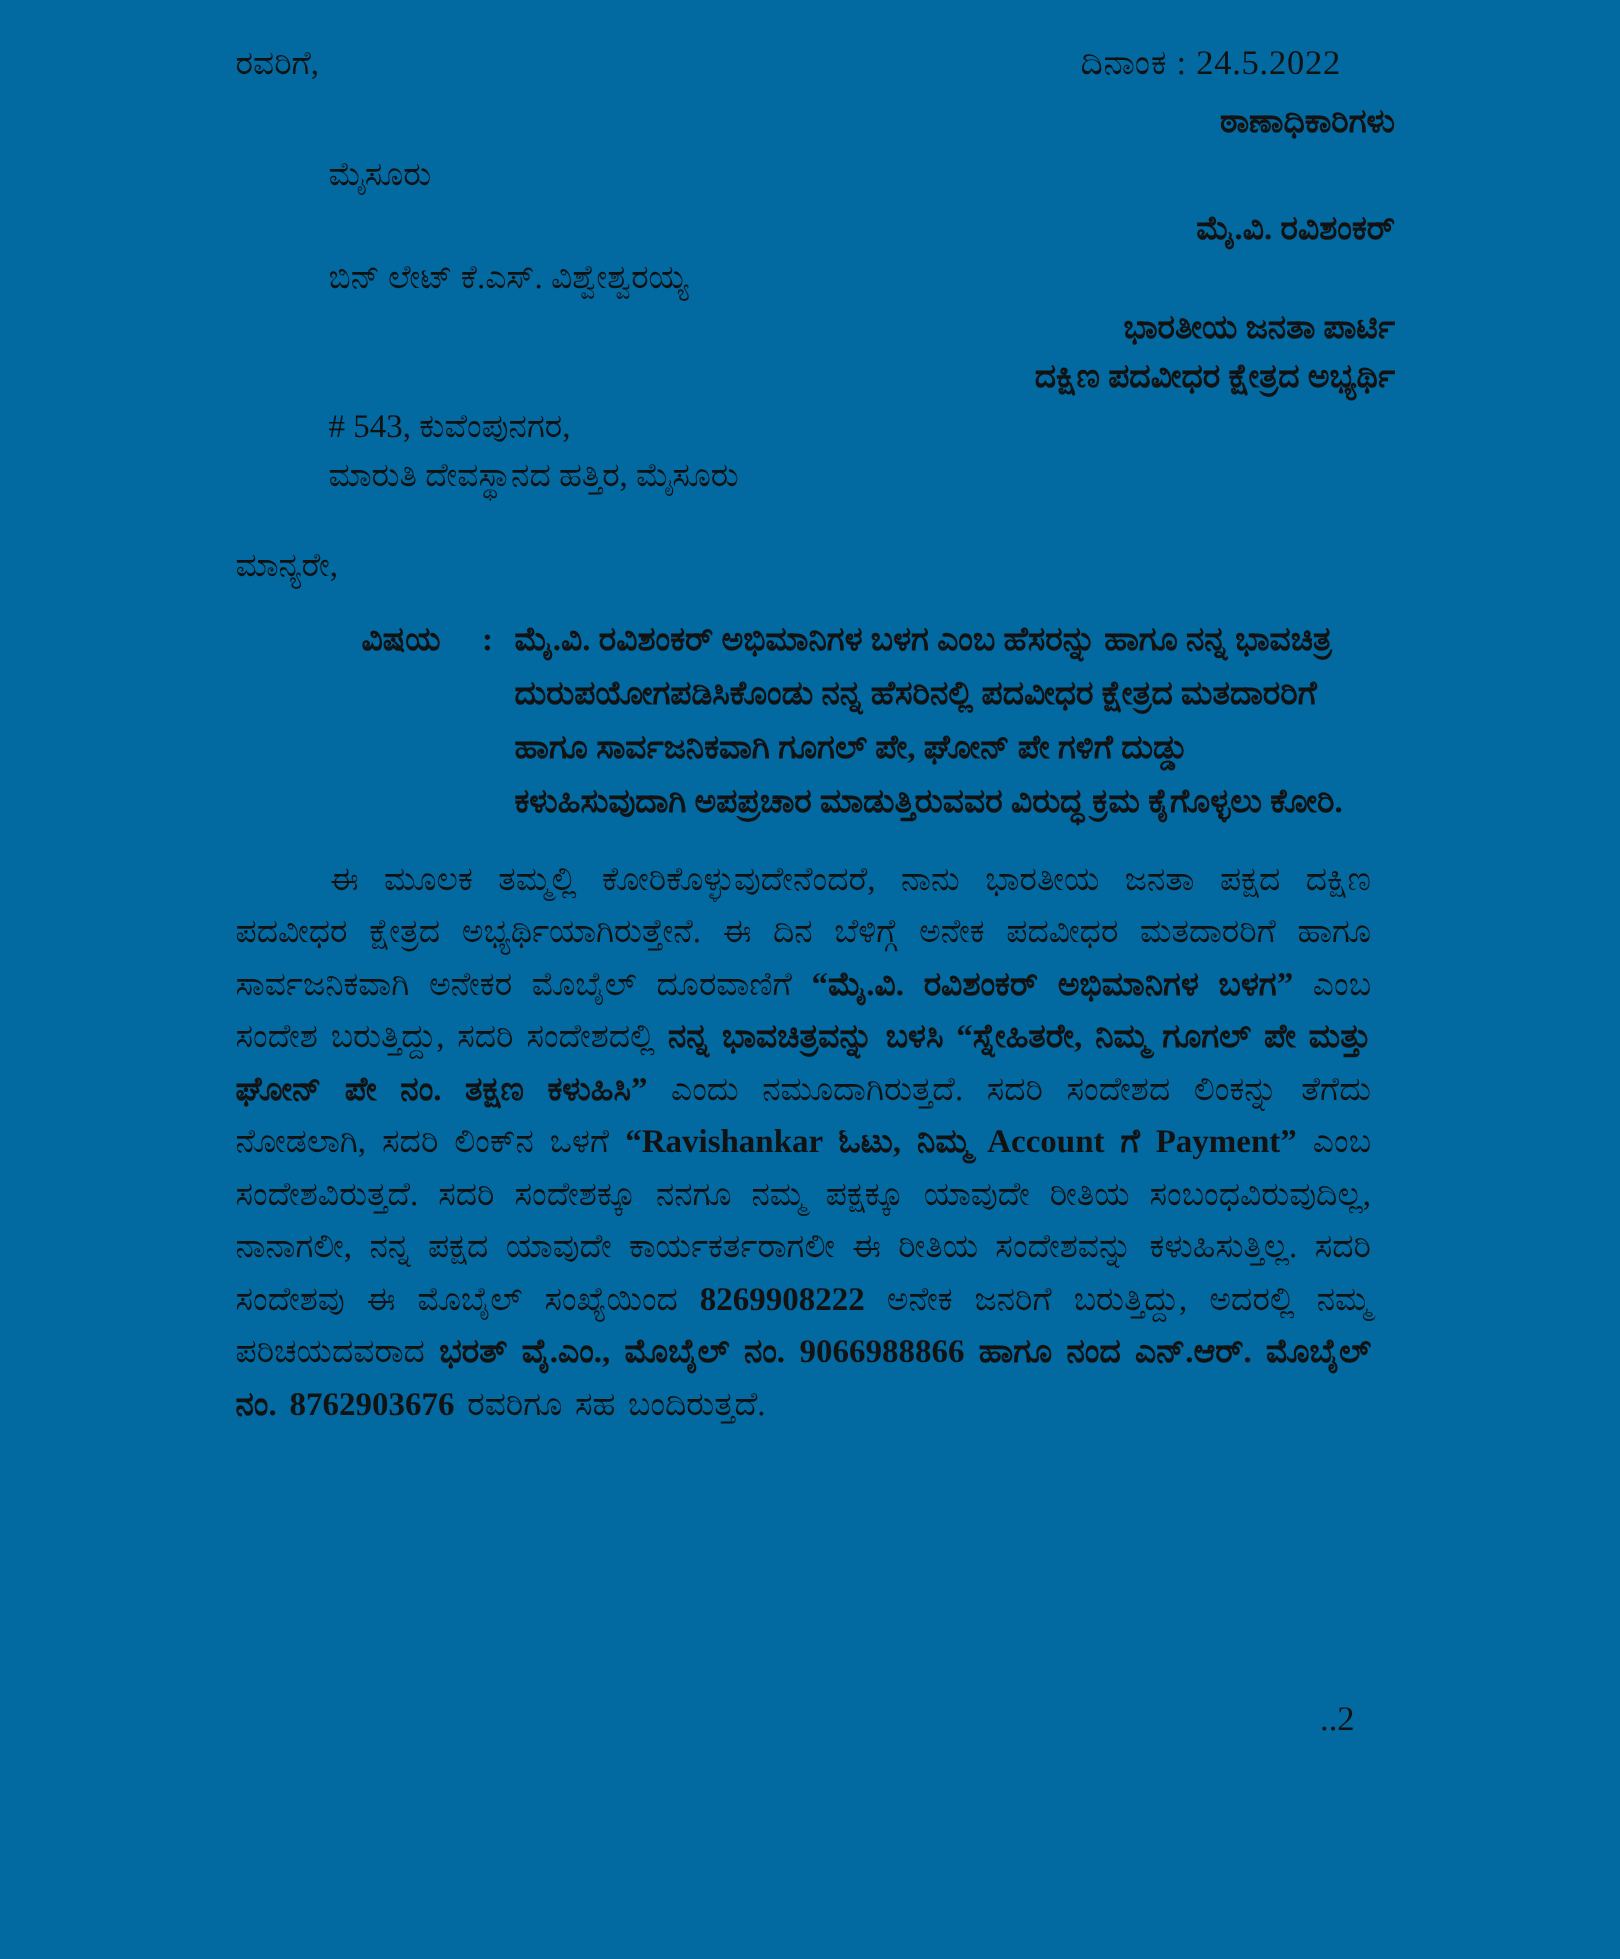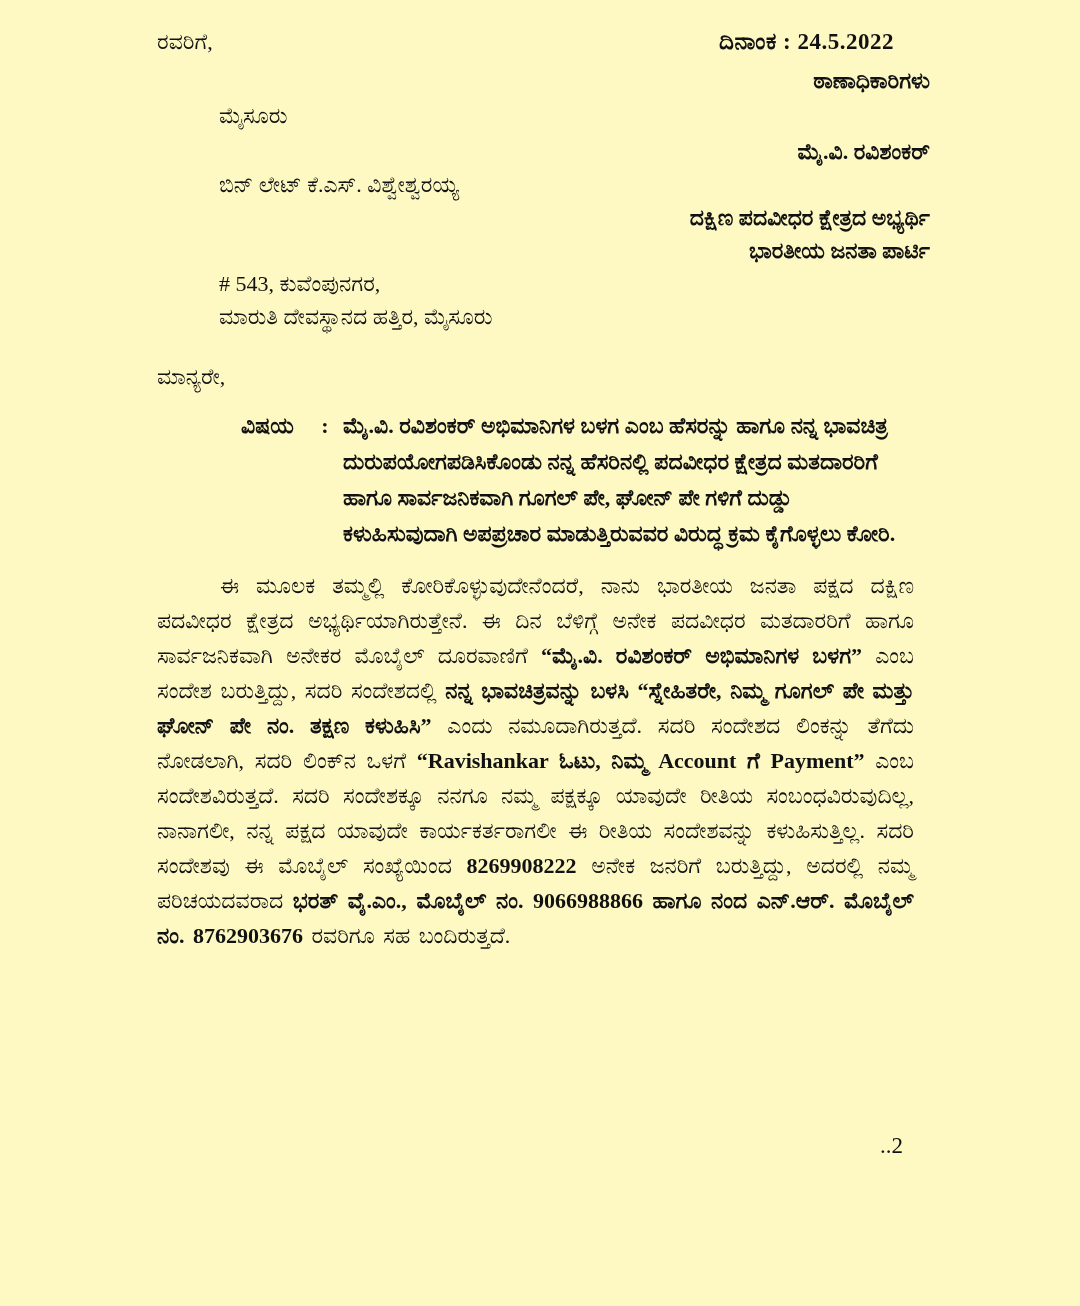--- a/index.html
+++ b/index.html
@@ -5,42 +5,41 @@
   html, body {
     margin: 0;
     padding: 0;
     background: #e8e8e8;
   }
   .page {
     position: relative;
     width: 1080px;
     height: 1306px;
     margin: 0 auto;
-    background: #fef9c3;
+    background: #0369a1;
     color: #121212;
     box-sizing: border-box;
     padding: 24px 150px 0 157px;
     font-family: "Liberation Serif", "DejaVu Serif", serif;
     font-size: 22px;
     overflow: hidden;
   }
   .b { font-weight: bold; text-align: right; }
   .line { line-height: 35px; white-space: nowrap; }
 
   .top-row {
     display: flex;
     justify-content: space-between;
     align-items: baseline;
     line-height: 35px;
   }
   .date-line {
     font-size: 23px;
     padding-right: 36px;
     letter-spacing: 0.5px;
-    font-weight: bold;
   }
 
   .recipient-block {
     margin-left: 62px;
     margin-top: 4px;
   }
   .from-label {
     margin-top: 14px;
     line-height: 35px;
   }
@@ -103,22 +102,22 @@
 
   <div class="recipient-block">
     <div class="line b">ಠಾಣಾಧಿಕಾರಿಗಳು</div>
     <div class="line">ಮೈಸೂರು</div>
   </div>
 
 
   <div class="sender-block">
     <div class="line b">ಮೈ.ವಿ. ರವಿಶಂಕರ್</div>
     <div class="line">ಬಿನ್ ಲೇಟ್ ಕೆ.ಎಸ್. ವಿಶ್ವೇಶ್ವರಯ್ಯ</div>
+    <div class="line b">ಭಾರತೀಯ ಜನತಾ ಪಾರ್ಟಿ</div>
     <div class="line b">ದಕ್ಷಿಣ ಪದವೀಧರ ಕ್ಷೇತ್ರದ ಅಭ್ಯರ್ಥಿ</div>
-    <div class="line b">ಭಾರತೀಯ ಜನತಾ ಪಾರ್ಟಿ</div>
     <div class="line"># 543, ಕುವೆಂಪುನಗರ,</div>
     <div class="line">ಮಾರುತಿ ದೇವಸ್ಥಾನದ ಹತ್ತಿರ, ಮೈಸೂರು</div>
   </div>
 
   <div class="greeting">ಮಾನ್ಯರೇ,</div>
 
   <div class="subject-row">
     <span class="subject-label">ವಿಷಯ</span>
     <span class="subject-colon">:</span>
     <span class="subject-lines">

